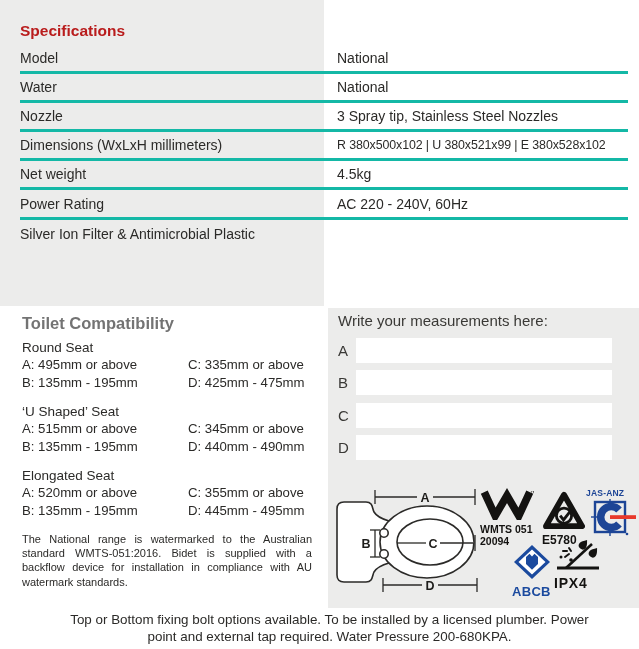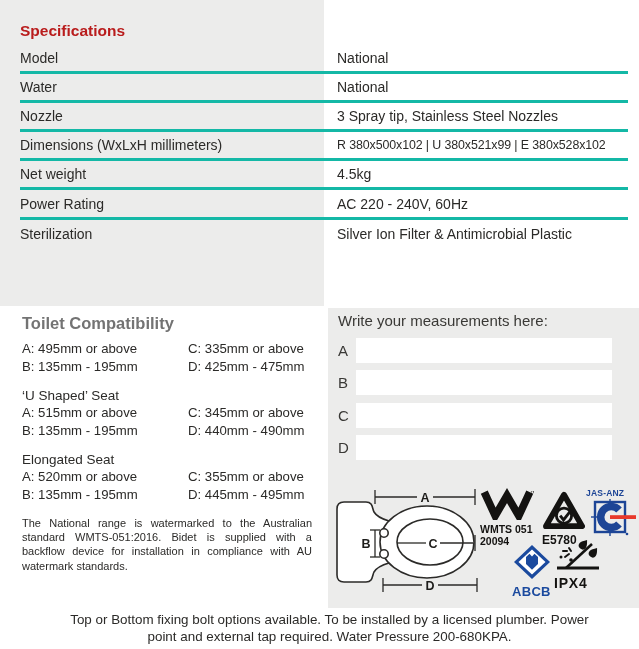--- a/index.html
+++ b/index.html
@@ -84,29 +84,29 @@
   </div>
   <div class="spec-row">
     <div class="spec-label">Net weight</div>
     <div class="spec-value">4.5kg</div>
   </div>
   <div class="spec-row">
     <div class="spec-label">Power Rating</div>
     <div class="spec-value">AC 220 - 240V, 60Hz</div>
   </div>
   <div class="spec-row">
-    <div class="spec-label">Sterilization</div>
     <div class="spec-value">Silver Ion Filter &amp; Antimicrobial Plastic</div>
   </div>
 </div>
 
 <div class="compat">
   <h2 class="compat-title">Toilet Compatibility</h2>
 
   <div class="compat-group">
+    <div class="compat-name">Round Seat</div>
     <div class="compat-cols">
       <div class="compat-col">
         <div>A: 495mm or above</div>
         <div>B: 135mm - 195mm</div>
       </div>
       <div class="compat-col">
         <div>C: 335mm or above</div>
         <div>D: 425mm - 475mm</div>
       </div>
     </div>

